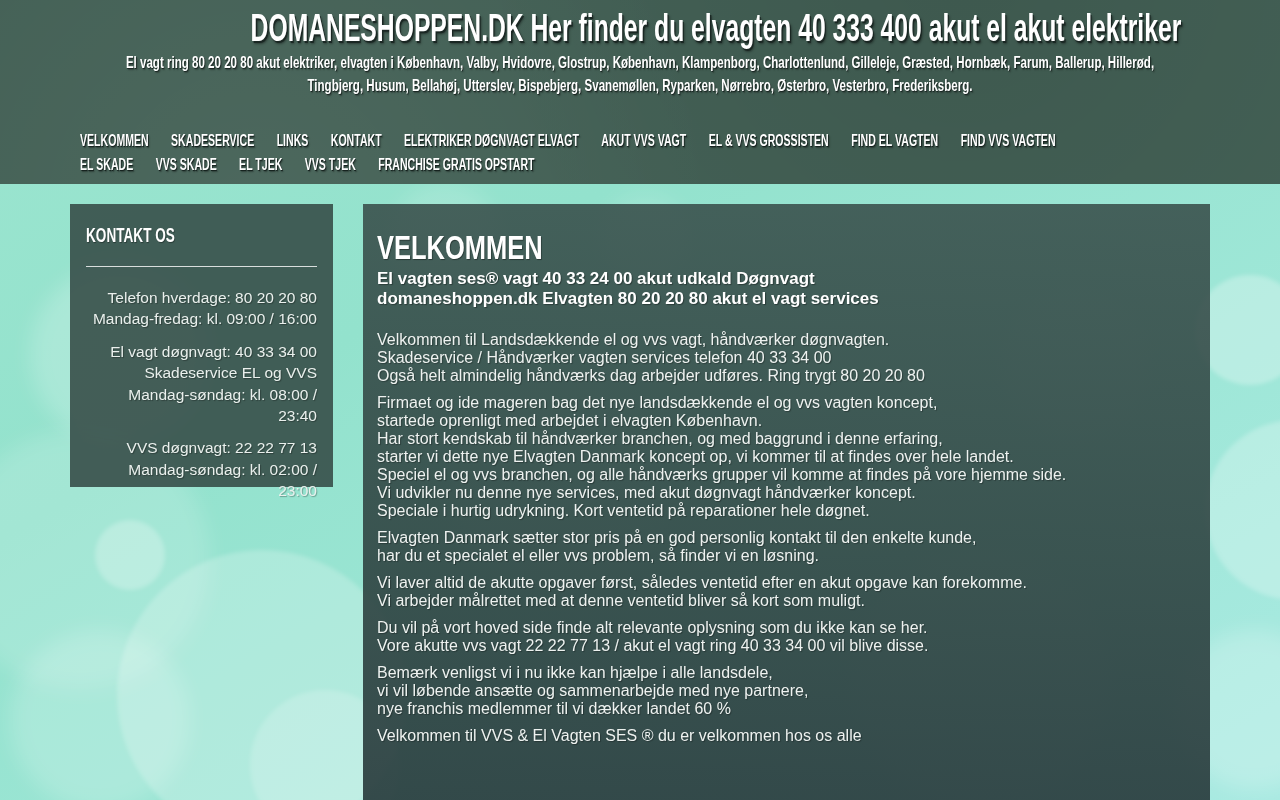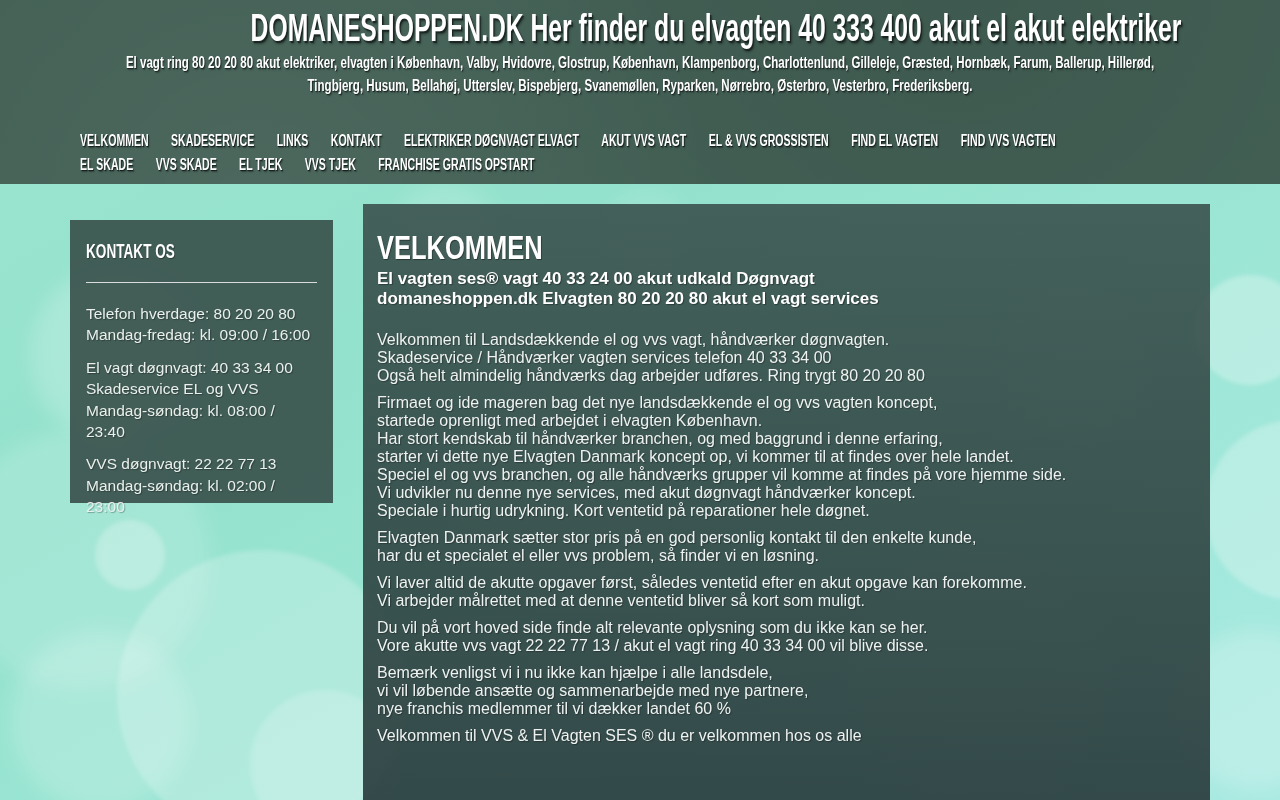--- a/index.html
+++ b/index.html
@@ -43,33 +43,33 @@
   .nav-row a{
     color:#ffffff;text-decoration:none;font-size:16px;line-height:24px;font-weight:bold;
     text-shadow:1px 1px 0 rgba(20,33,29,0.95),2px 2px 2px rgba(0,0,0,0.4);
   }
   
   .sidebar{
     position:absolute;left:70px;top:204px;width:263px;height:283px;z-index:1;
     box-sizing:border-box;padding:16px;
     background:rgba(52,74,70,0.88);
     color:#eaf0ed;
-    margin-top:16px;
   }
   .sidebar h2{
     margin:0 0 16px 0;font-size:20px;line-height:30px;font-weight:bold;color:#ffffff;
     transform:scaleX(0.68);transform-origin:left center;white-space:nowrap;
     text-shadow:1px 1px 1px rgba(0,0,0,0.35);
   }
   .sidebar hr{
     border:none;border-top:1px solid rgba(255,255,255,0.8);margin:0 0 20px 0;
   }
   .sidebar p{
     margin:0 0 11px 0;font-size:15.5px;line-height:21.4px;white-space:pre-line;
     text-shadow:1px 1px 1px rgba(0,0,0,0.3);
+    text-align:right;
   }
   .main-panel{
     position:absolute;left:363px;top:204px;width:847px;height:640px;z-index:1;
     box-sizing:border-box;padding:25px 14px 20px 14px;
     background:linear-gradient(180deg,rgba(56,78,74,0.88) 0%,rgba(47,68,66,0.9) 55%,rgba(40,58,60,0.92) 100%);
     color:#eef2f0;
   }
   .main-panel h1{
     margin:0 0 4px 0;font-size:34px;line-height:36px;font-weight:bold;color:#ffffff;
     transform:scaleX(0.75);transform-origin:left center;white-space:nowrap;

